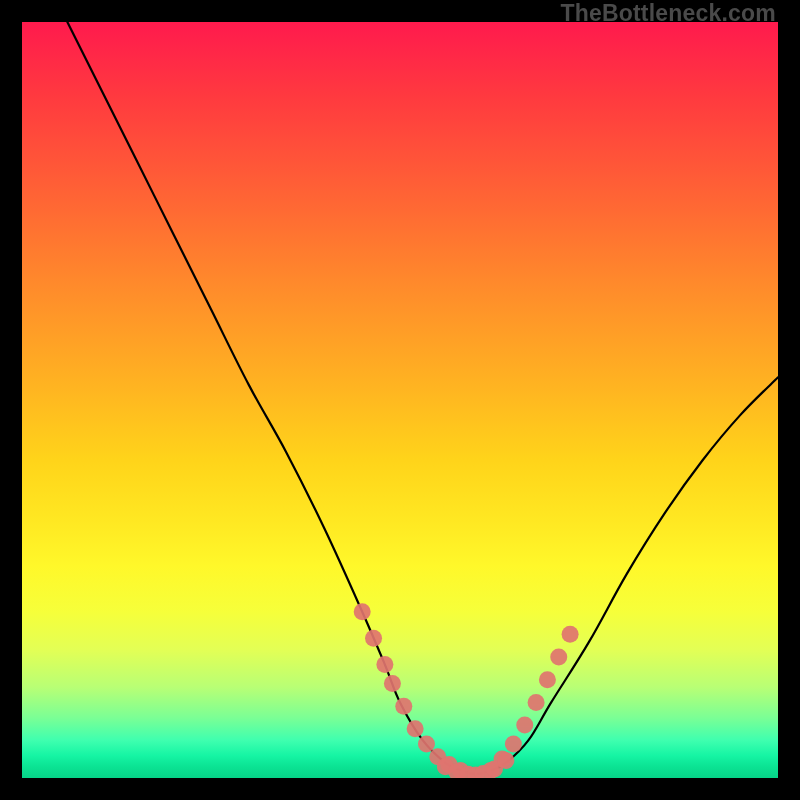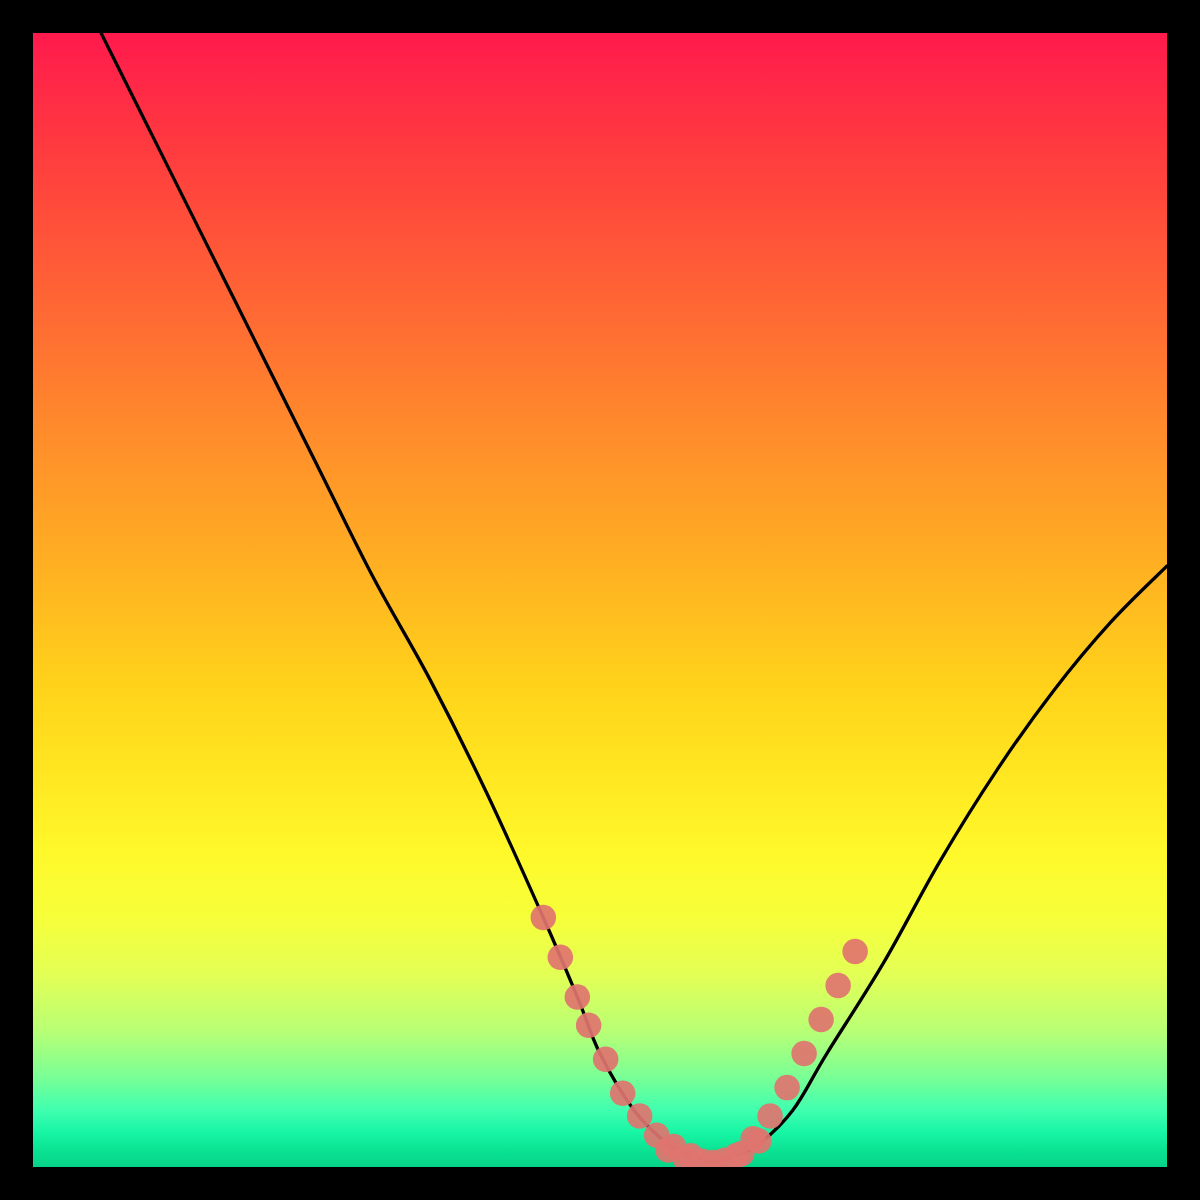--- a/index.html
+++ b/index.html
@@ -92,13 +92,14 @@
         <circle cx="548.1" cy="612.36" r="8.5" fill="#e0746f" fill-opacity="0.92"></circle>
         <circle cx="423.36" cy="744.66" r="8.5" fill="#e0746f" fill-opacity="0.92"></circle>
         <circle cx="434.7" cy="749.952" r="8.5" fill="#e0746f" fill-opacity="0.92"></circle>
         <circle cx="446.03999999999996" cy="752.22" r="8.5" fill="#e0746f" fill-opacity="0.92"></circle>
         <circle cx="453.59999999999997" cy="752.976" r="8.5" fill="#e0746f" fill-opacity="0.92"></circle>
         <circle cx="461.15999999999997" cy="751.464" r="8.5" fill="#e0746f" fill-opacity="0.92"></circle>
         <circle cx="472.5" cy="746.928" r="8.5" fill="#e0746f" fill-opacity="0.92"></circle>
         <circle cx="483.84000000000003" cy="738.612" r="8.5" fill="#e0746f" fill-opacity="0.92"></circle>
       </g>
   </svg>
+  <div class="watermark">TheBottleneck.com</div>
 </div>
 
 </body></html>

